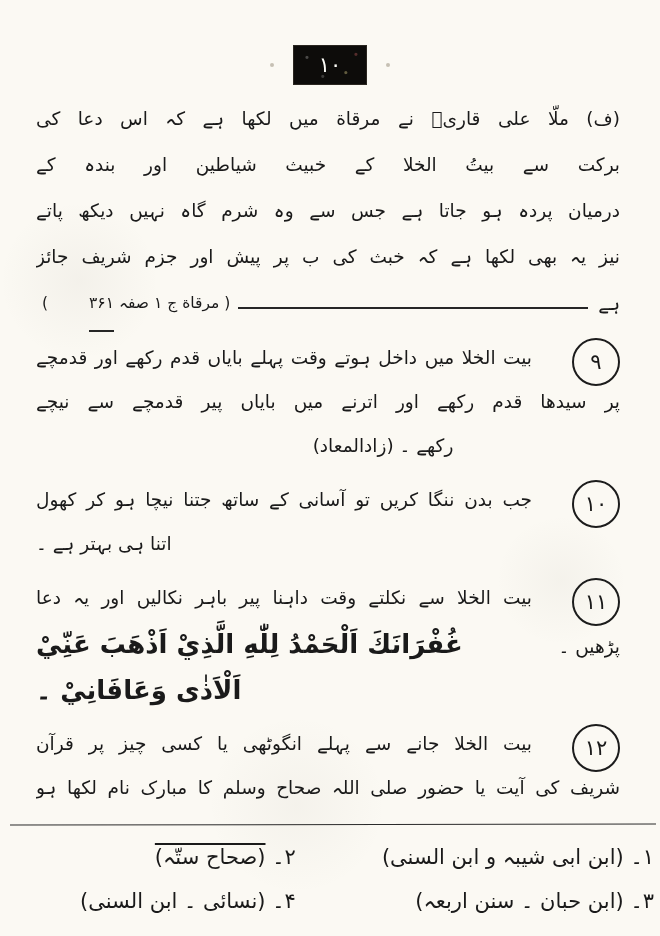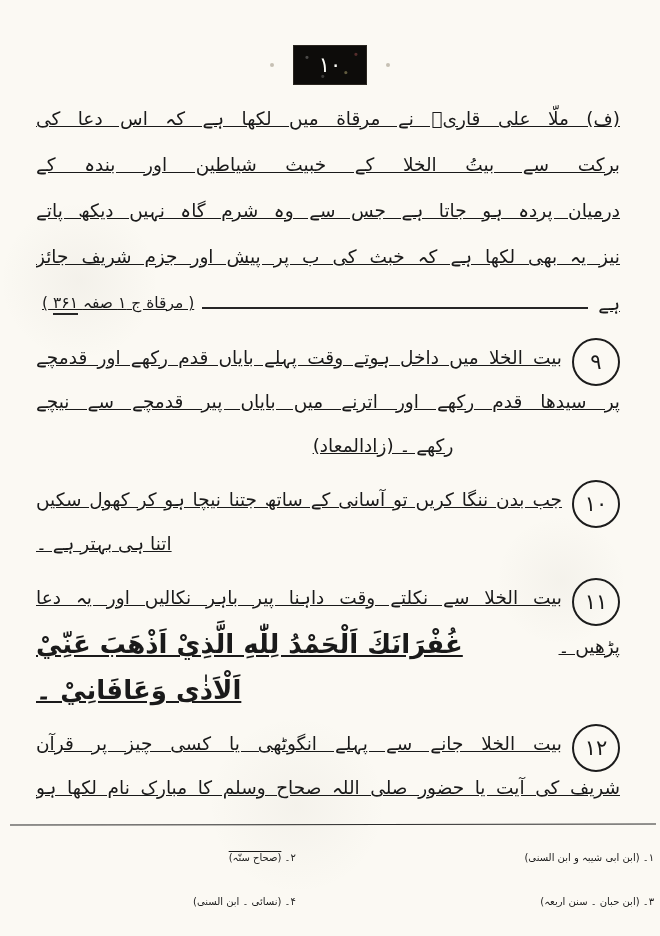--- a/index.html
+++ b/index.html
@@ -7,21 +7,21 @@
     width:660px;height:936px;position:relative;margin:0 auto;
     background:#fbf9f3;
     background-image:
       radial-gradient(circle at 12% 30%, rgba(120,110,95,.06), transparent 9%),
       radial-gradient(circle at 85% 62%, rgba(120,110,95,.05), transparent 8%),
       radial-gradient(circle at 45% 86%, rgba(120,110,95,.05), transparent 10%);
     color:#1a1a1a;
     font-family:"DejaVu Sans", sans-serif;
     overflow:hidden;
   }
-  .content{padding:0 40px 0 36px;text-decoration:underline;}
+  .content{padding:0 40px 0 36px;}
   
   .badge-row{display:flex;justify-content:center;align-items:center;gap:20px;padding-top:46px;}
   .speck{width:4px;height:4px;border-radius:50%;background:#9a917f;opacity:.55;}
   .badge{
     width:72px;height:38px;background:#0d0c0a;color:#fdfdf8;
     display:flex;align-items:center;justify-content:center;
     font-size:21px;letter-spacing:1px;
     box-shadow:0 0 0 1px #2a2620;
     background-image:
       radial-gradient(circle at 18% 30%, rgba(255,255,255,.25) 0 1px, transparent 2px),
@@ -35,41 +35,41 @@
     white-space:normal;overflow:hidden;
   }
   .full{text-align:justify;text-align-last:justify;}
   .tight .line{line-height:44px;height:44px;}
   .intro{margin-top:12px;}
   
   .cite-line{display:flex;align-items:center;height:46px;}
   .cite-word{font-size:18.5px;flex:0 0 auto;}
   .cite-rule{flex:1 1 auto;border-bottom:2px solid #262626;margin:10px 10px 0 8px;}
   .citation{flex:0 0 auto;font-size:15.5px;white-space:nowrap;padding-left:6px;}
-  .citation .pg{border-bottom:2px solid #262626;padding-bottom:1px;}
+  .citation .pg{border-bottom:2px solid #262626;padding-bottom:18px;margin-left:36px;}
   
   .item{position:relative;margin-top:10px;}
   .circle{
     position:absolute;top:2px;right:0;
     width:44px;height:44px;border:2.5px solid #1c1c1c;border-radius:50%;
     display:flex;align-items:center;justify-content:center;
     font-size:21px;background:transparent;
   }
-  .item .first{margin-right:58px;}
+  .item .first{margin-right:88px;}
   .align-centerleft{text-align:center;padding-left:110px;}
   .align-left{text-align:left;}
   .align-center{text-align:left;}
   .arabic{font-weight:bold;font-size:26px;}
   .dua-line{display:flex;align-items:baseline;justify-content:space-between;height:48px;line-height:48px;}
   .dua-line .urdu-prefix{font-size:18.5px;}
   
   .fn-sep{border-top:1.5px solid #2b2b2b;margin:14px 4px 6px 10px;transform:rotate(-.1deg);}
   .footnotes{padding:4px 6px 0 30px;}
   .fn-row{display:grid;grid-template-columns:1.25fr 1fr;column-gap:26px;height:44px;align-items:center;}
-  .fn{font-size:10px;white-space:nowrap;text-align:right;}
+  .fn{font-size:21px;white-space:nowrap;text-align:right;}
   .fn .overbar{text-decoration:overline;}
 </style>
 </head>
 <body>
 
 <div class="page">
 
   <div class="badge-row">
     <span class="speck"></span>
     <div class="badge">۱۰</div>

